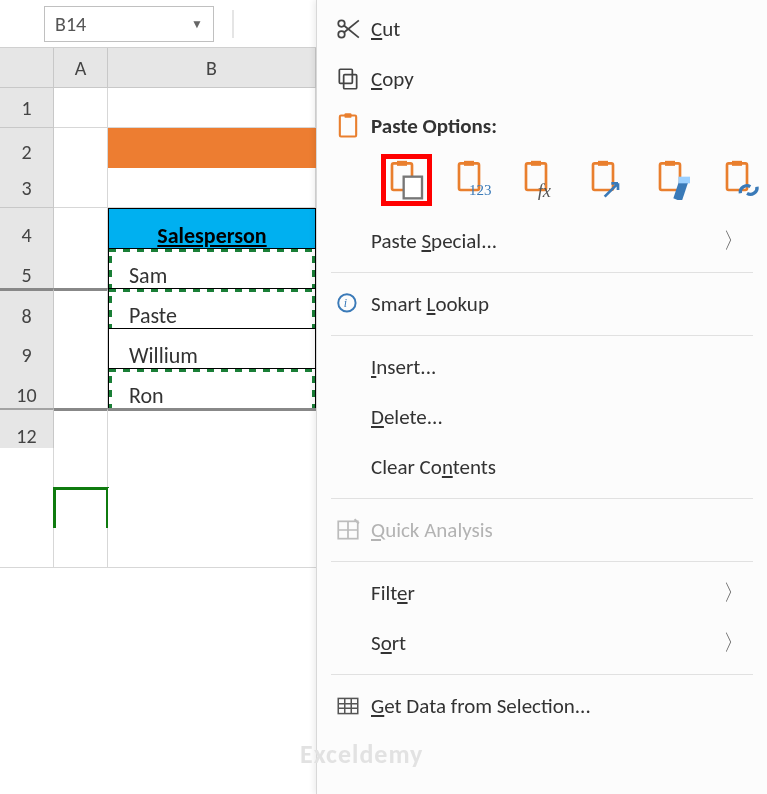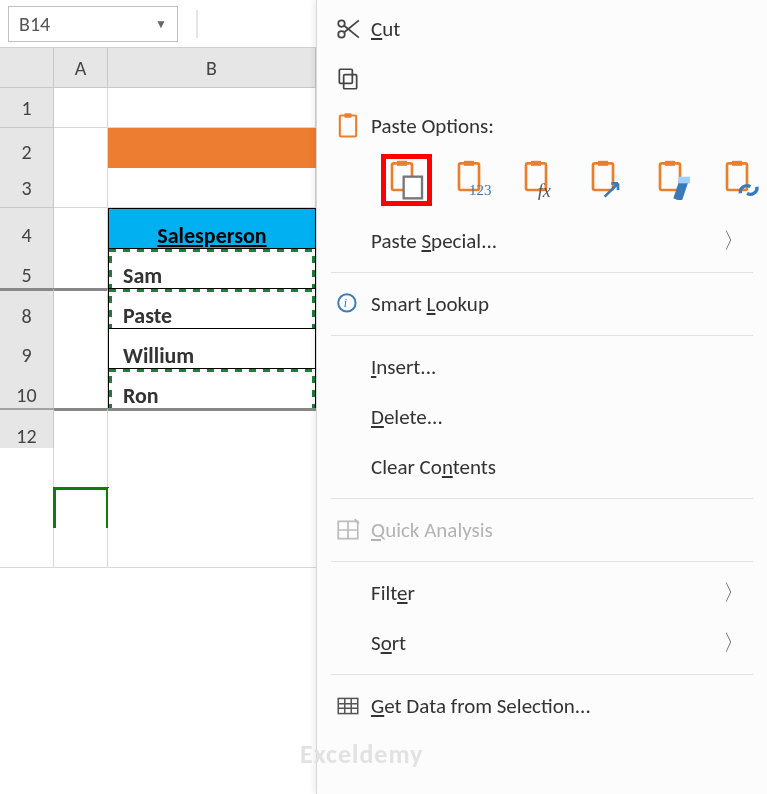--- a/index.html
+++ b/index.html
@@ -27,20 +27,21 @@
     width: 170px;
     height: 36px;
     border: 1px solid #c0c0c0;
     background: #fff;
     display: flex;
     align-items: center;
     justify-content: space-between;
     padding: 0 10px;
     font-size: 20px;
     color: #555;
+    margin-left: 36px;
   }
   .namebox .dd {
     color: #666;
     font-size: 12px;
   }
   .btns {
     display: flex;
     gap: 4px;
     margin-left: 6px;
   }
@@ -101,22 +102,21 @@
     font-weight: 700;
     font-size: 22px;
     text-decoration: underline;
     justify-content:center;
     border: 1px solid #000;
   }
   .databox {
     border: 1px solid #000;
     background:#fff;
     font-size: 22px;
-    padding-left: 14px;
-    font-weight: bold;
+    padding-left: 20px;
   }
   .databox.marching {
     
     background-image:
       linear-gradient(90deg, #1a7f37 50%, transparent 0),
       linear-gradient(90deg, #1a7f37 50%, transparent 0),
       linear-gradient(0deg, #1a7f37 50%, transparent 0),
       linear-gradient(0deg, #1a7f37 50%, transparent 0);
     background-repeat: repeat-x, repeat-x, repeat-y, repeat-y;
     background-size: 14px 3px, 14px 3px, 3px 14px, 3px 14px;
@@ -296,30 +296,31 @@
     <span class="mi-label"><span class="ul">C</span>ut</span>
   </div>
 
   <div class="mi">
     <span class="mi-icon">
       <svg width="26" height="26" viewBox="0 0 24 24" fill="none" stroke="#444" stroke-width="1.6">
         <rect x="8" y="8" width="12" height="13" rx="1"></rect>
         <rect x="4" y="3" width="12" height="13" rx="1"></rect>
       </svg>
     </span>
+    <span class="mi-label"><span class="ul">C</span>opy</span>
   </div>
 
   <div class="mi" style="height:44px">
     <span class="mi-icon">
       <svg width="28" height="28" viewBox="0 0 24 24" fill="none" stroke="#e97f2e" stroke-width="1.8">
         <rect x="5" y="3" width="14" height="18" rx="1"></rect>
         <rect x="9" y="1" width="6" height="4" rx="1" fill="#e97f2e" stroke="none"></rect>
       </svg>
     </span>
-    <span class="mi-label" style="font-weight:400">Paste Options:</span>
+    <span class="mi-label" style="font-weight:700">Paste Options:</span>
   </div>
 
   <div class="paste-options-row">
     <div class="paste-opt highlight">
       <svg width="40" height="40" viewBox="0 0 24 24" fill="none">
         <rect x="3" y="2" width="12" height="16" rx="1" stroke="#e97f2e" stroke-width="1.6"></rect>
         <rect x="6" y="0.5" width="6" height="3" fill="#e97f2e"></rect>
         <rect x="10" y="10" width="11" height="13" fill="#fff" stroke="#777" stroke-width="1.4"></rect>
       </svg>
     </div>

